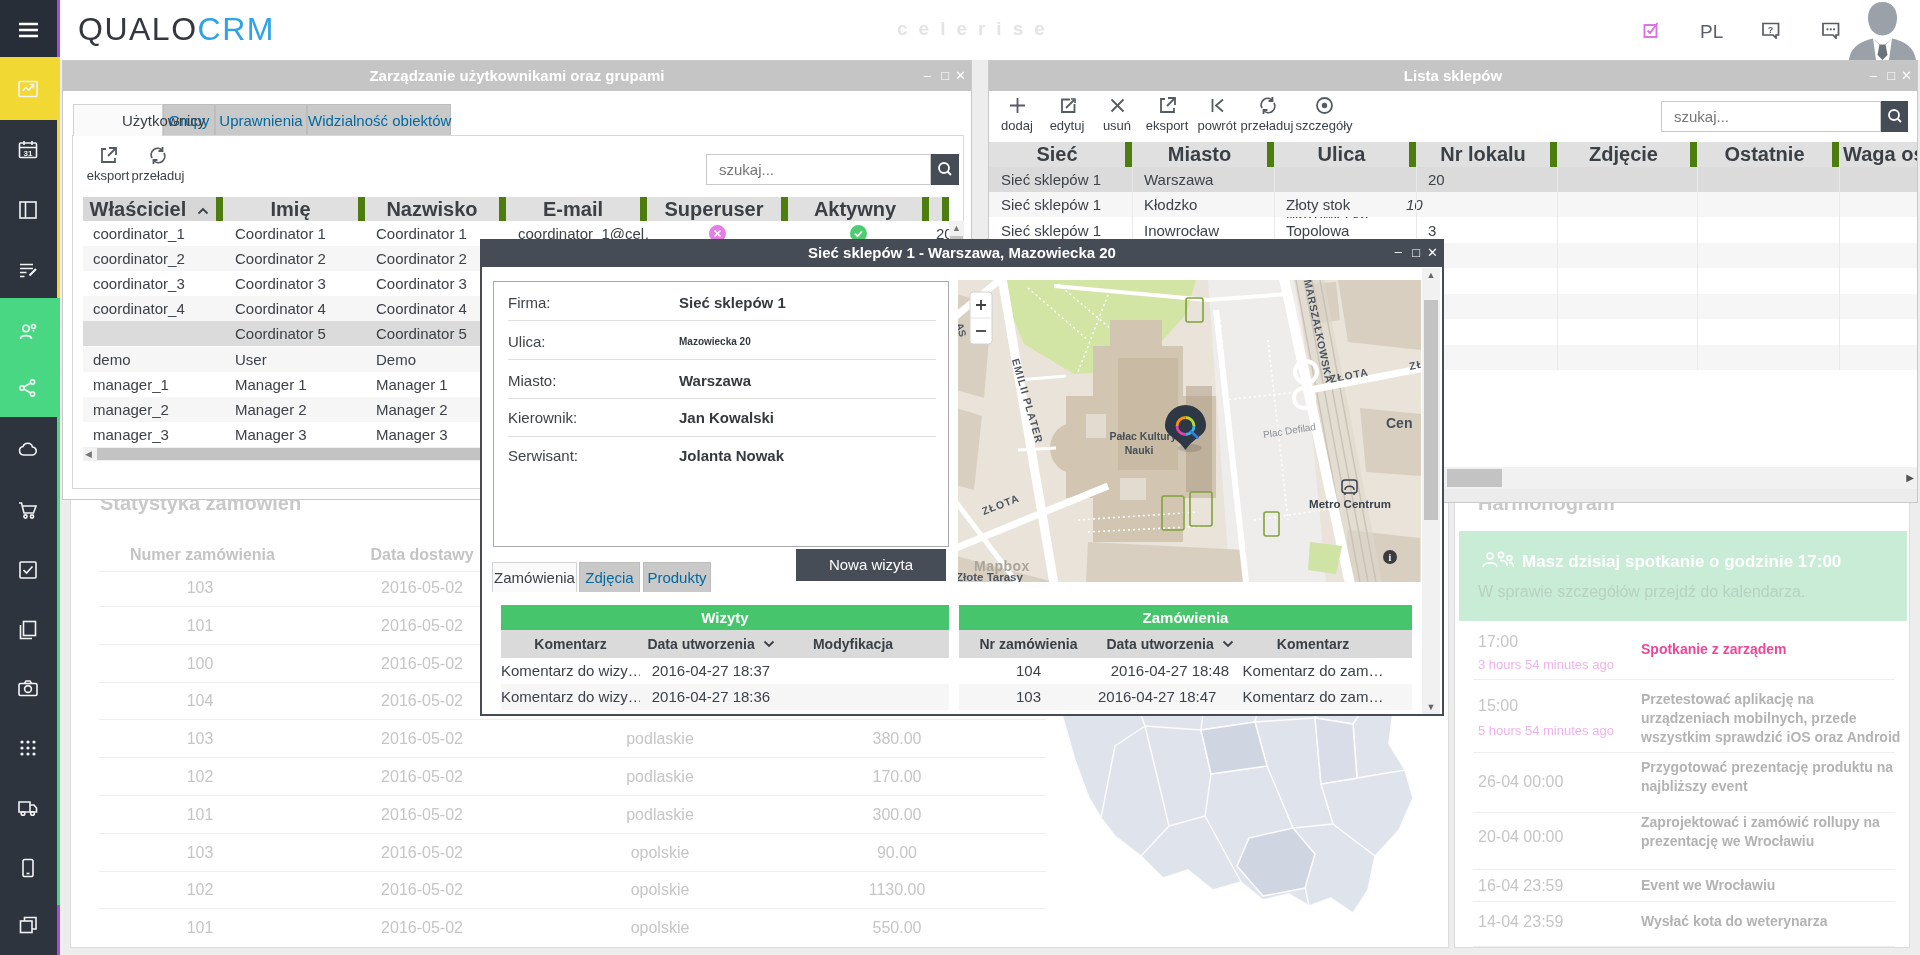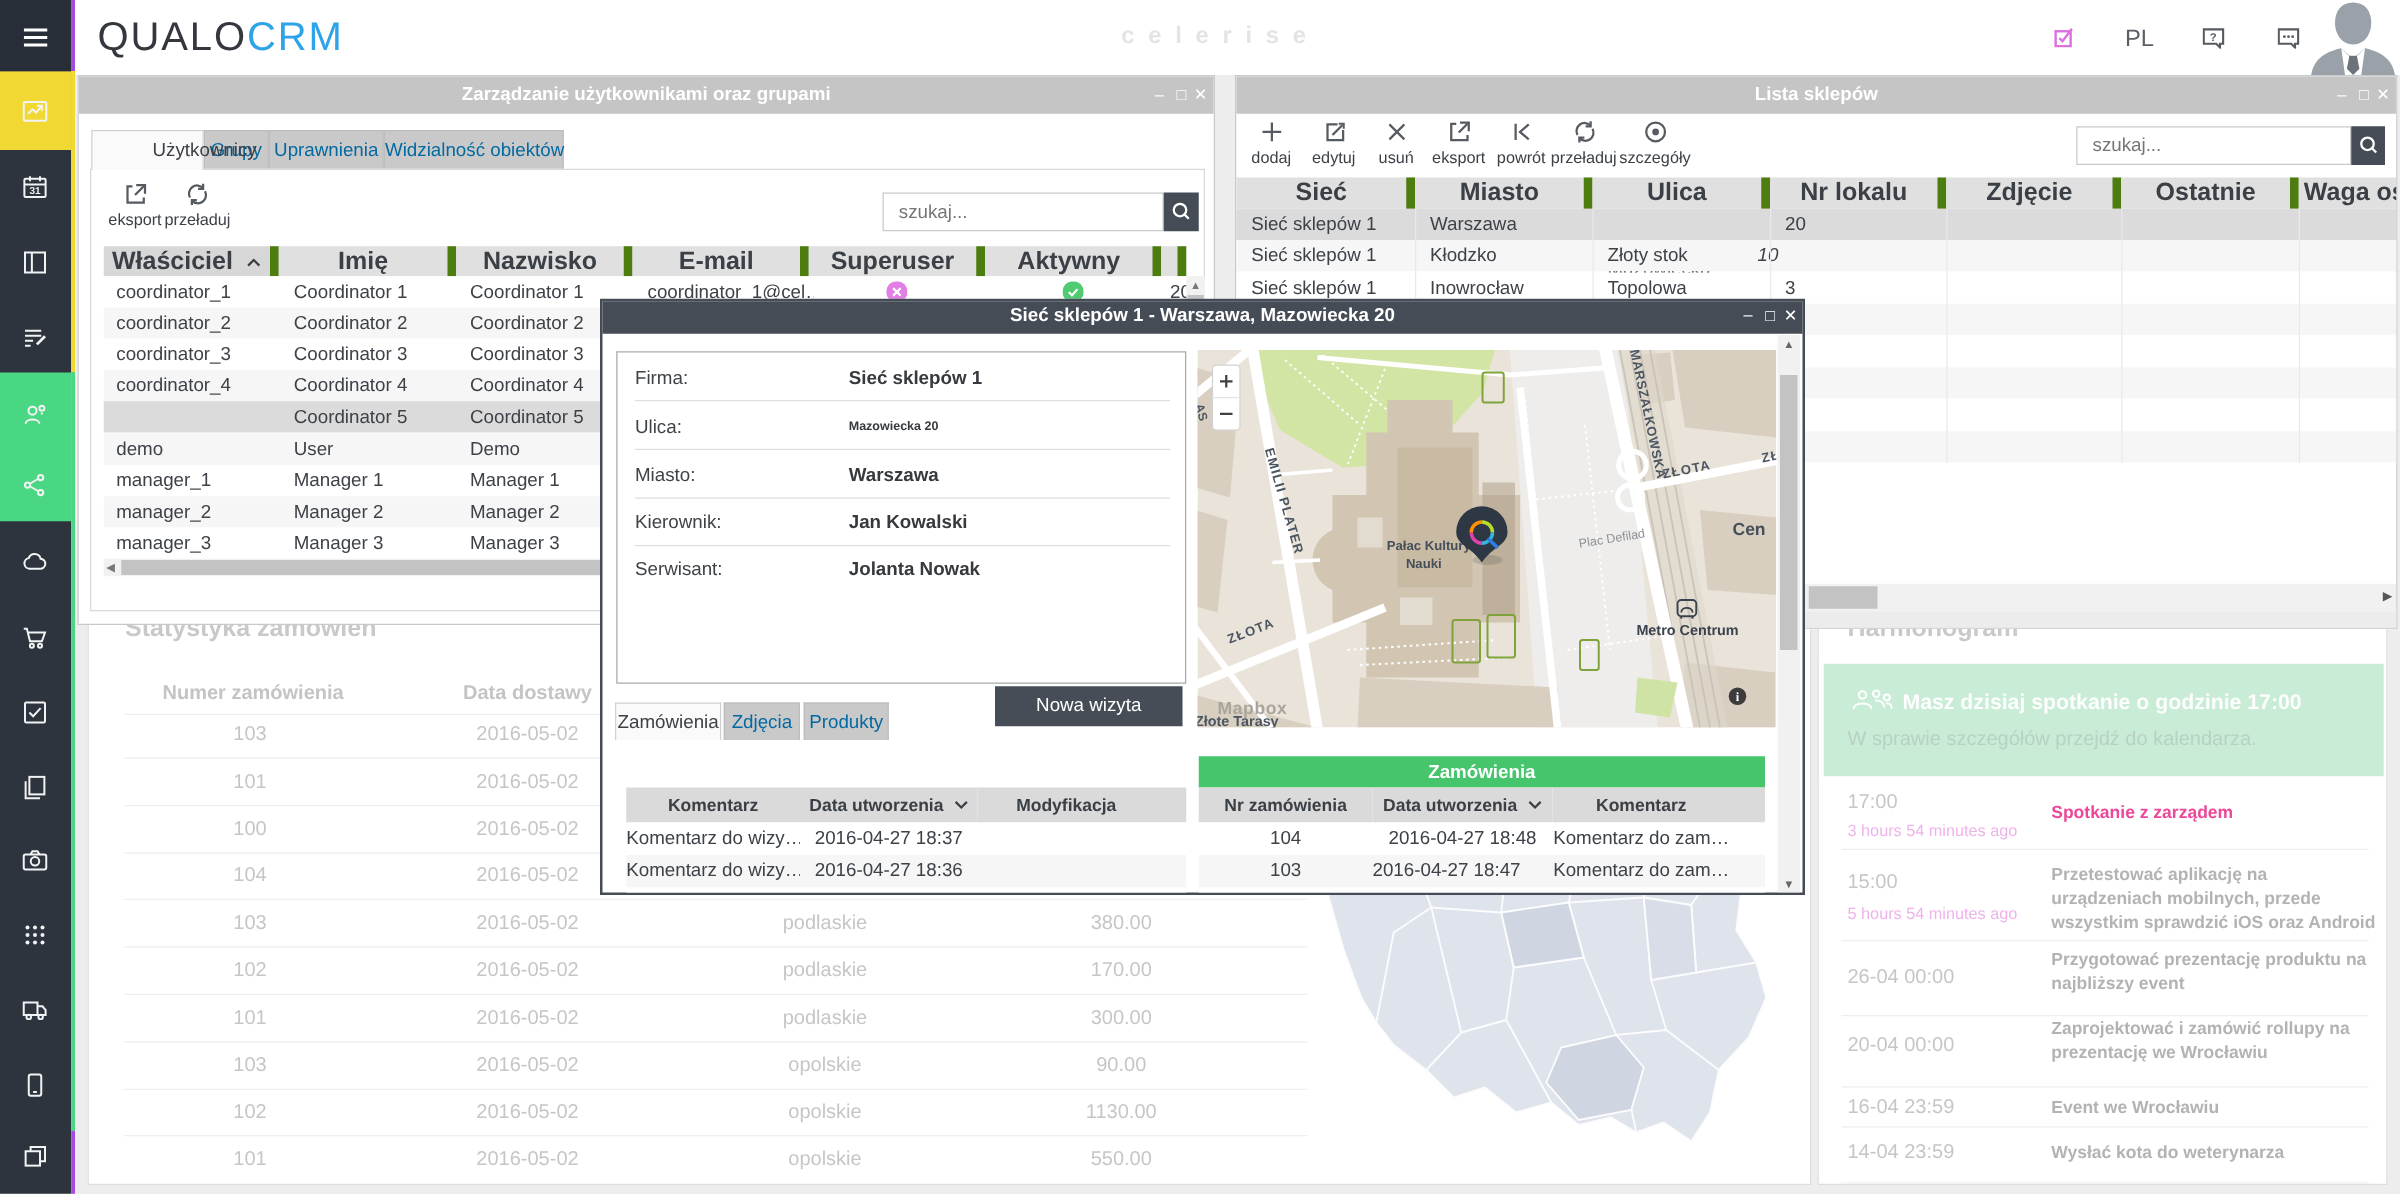--- a/index.html
+++ b/index.html
@@ -593,20 +593,21 @@
 <line x1="12" y1="38" x2="34" y2="38" stroke="#e4e4e4"></line>
 <path d="M18,25 L28,25 M23,20 L23,30" stroke="#404040" stroke-width="1.8"></path>
 <path d="M18,51 L28,51" stroke="#404040" stroke-width="1.8"></path>
 </g>
 <text x="-2" y="44" font-size="10" font-weight="bold" fill="#4c5662" transform="rotate(74 -2 44)">AS</text>
 </svg>
   <div style="position:absolute; left:314px; top:308px; width:150px; height:32px; background:#464d57; color:#fff; font-size:15px; text-align:center; line-height:32px;">Nowa wizyta</div>
   <div class="tab active" style="left:10px; top:321px; width:85px; padding:0; text-align:center; height:30px; line-height:30px;">Zamówienia</div>
   <div class="tab" style="left:97px; top:321px; width:61px; padding:0; text-align:center; height:30px; line-height:30px;">Zdjęcia</div>
   <div class="tab" style="left:161px; top:321px; width:68px; padding:0; text-align:center; height:30px; line-height:30px;">Produkty</div>
+  <div style="position:absolute; left:19px; top:364px; width:448px; height:25px; background:#47c56d; color:#fff; font-weight:bold; font-size:15px; text-align:center; line-height:25px;">Wizyty</div>
     <div style="position:absolute; left:19px; top:389px; width:139px; height:28px; background:#dadada; font-weight:bold; font-size:14px; color:#3b4046; text-align:center; line-height:28px;">Komentarz</div>
     <div style="position:absolute; left:158px; top:389px; width:142px; height:28px; background:#dadada; font-weight:bold; font-size:14px; color:#3b4046; text-align:center; line-height:28px;">Data utworzenia&nbsp;&nbsp;<svg width="12" height="8" viewBox="0 0 12 8" style="vertical-align:1px;">
         <polyline points="1.5,1.5 6,6 10.5,1.5" stroke="#3b4046" stroke-width="1.8" fill="none"></polyline>
       </svg></div>
     <div style="position:absolute; left:300px; top:389px; width:142px; height:28px; background:#dadada; font-weight:bold; font-size:14px; color:#3b4046; text-align:center; line-height:28px;">Modyfikacja</div>
     <div style="position:absolute; left:442px; top:389px; width:25px; height:28px; background:#dadada; font-weight:bold; font-size:14px; color:#3b4046; text-align:center; line-height:28px;"></div>
     <div style="position:absolute; left:19px; top:417px; width:448px; height:26px; background:#ffffff;"></div>
     <div style="position:absolute; left:19px; top:417px; width:139px; font-size:15px; color:#3d4248; text-align:center; line-height:26px; white-space:nowrap; overflow:hidden;">Komentarz do wizy…</div>
     <div style="position:absolute; left:158px; top:417px; width:142px; font-size:15px; color:#3d4248; text-align:center; line-height:26px; white-space:nowrap; overflow:hidden;">2016-04-27 18:37</div>
     <div style="position:absolute; left:300px; top:417px; width:142px; font-size:15px; color:#3d4248; text-align:center; line-height:26px; white-space:nowrap; overflow:hidden;"></div>

